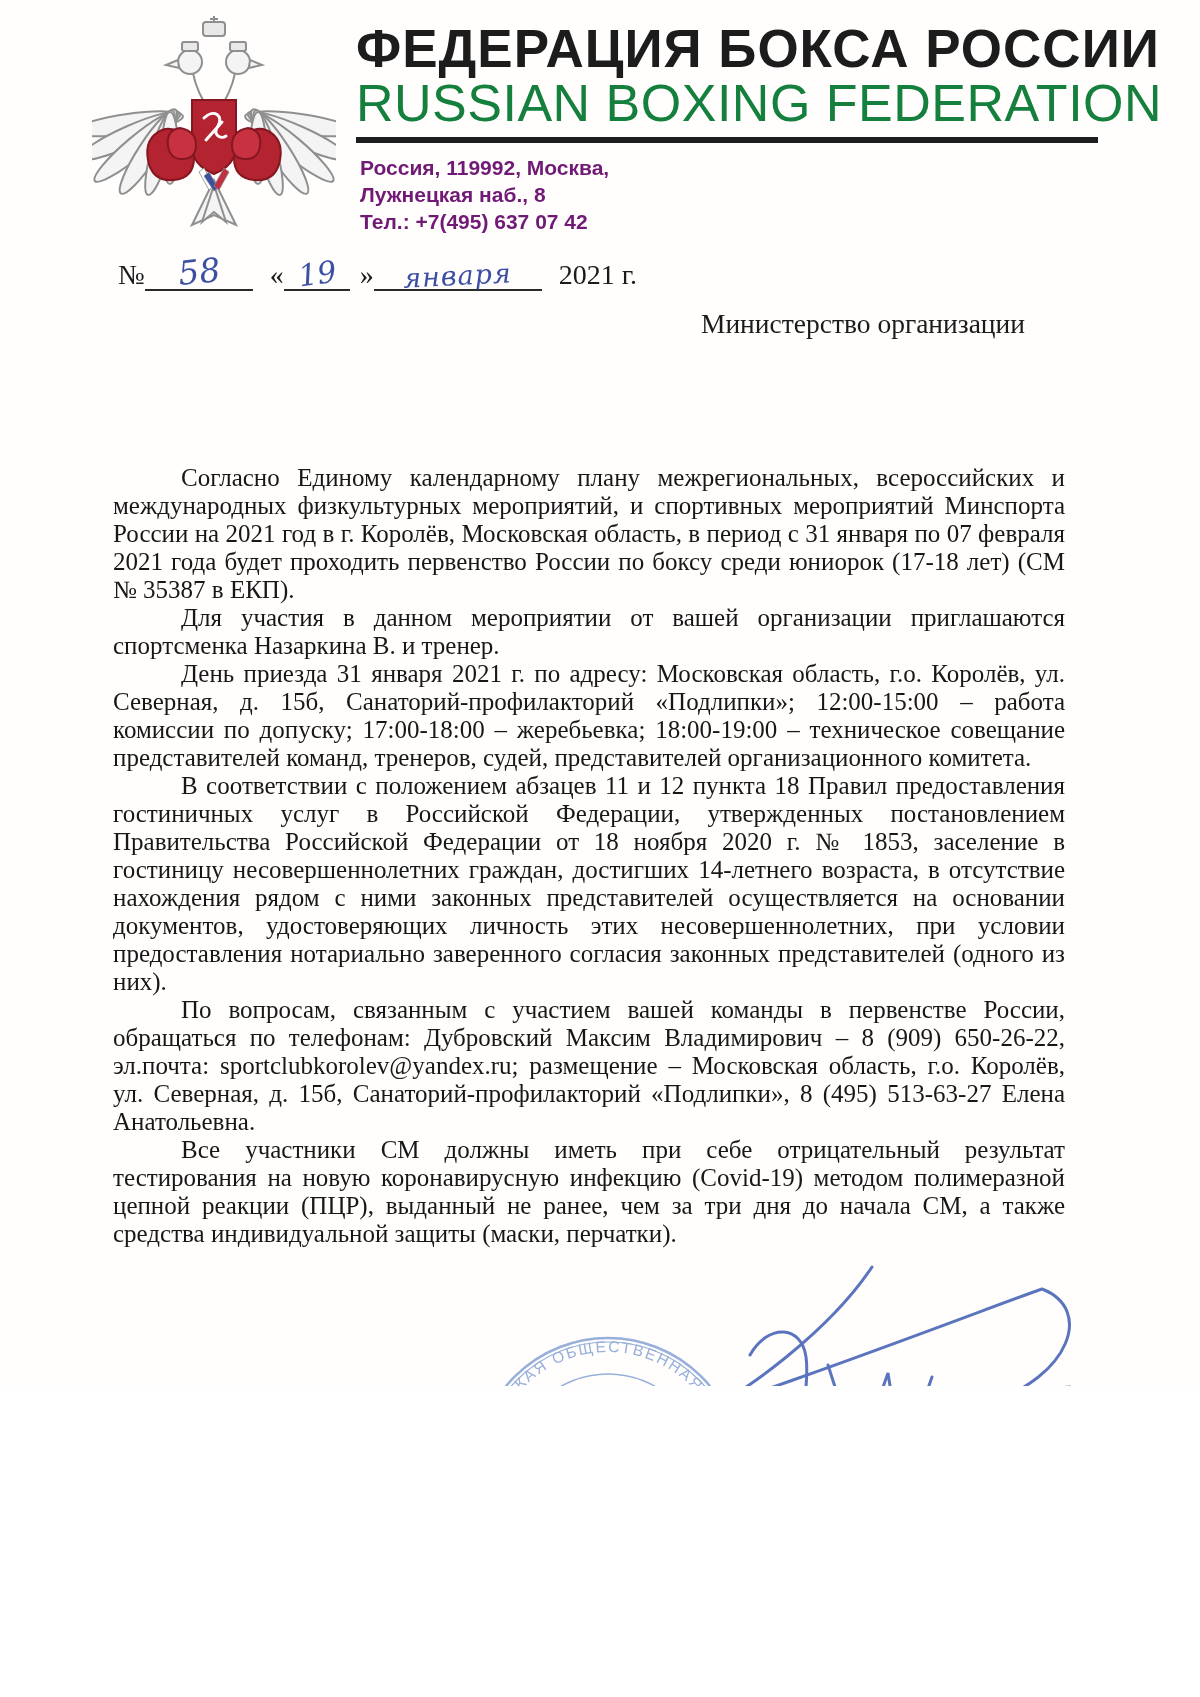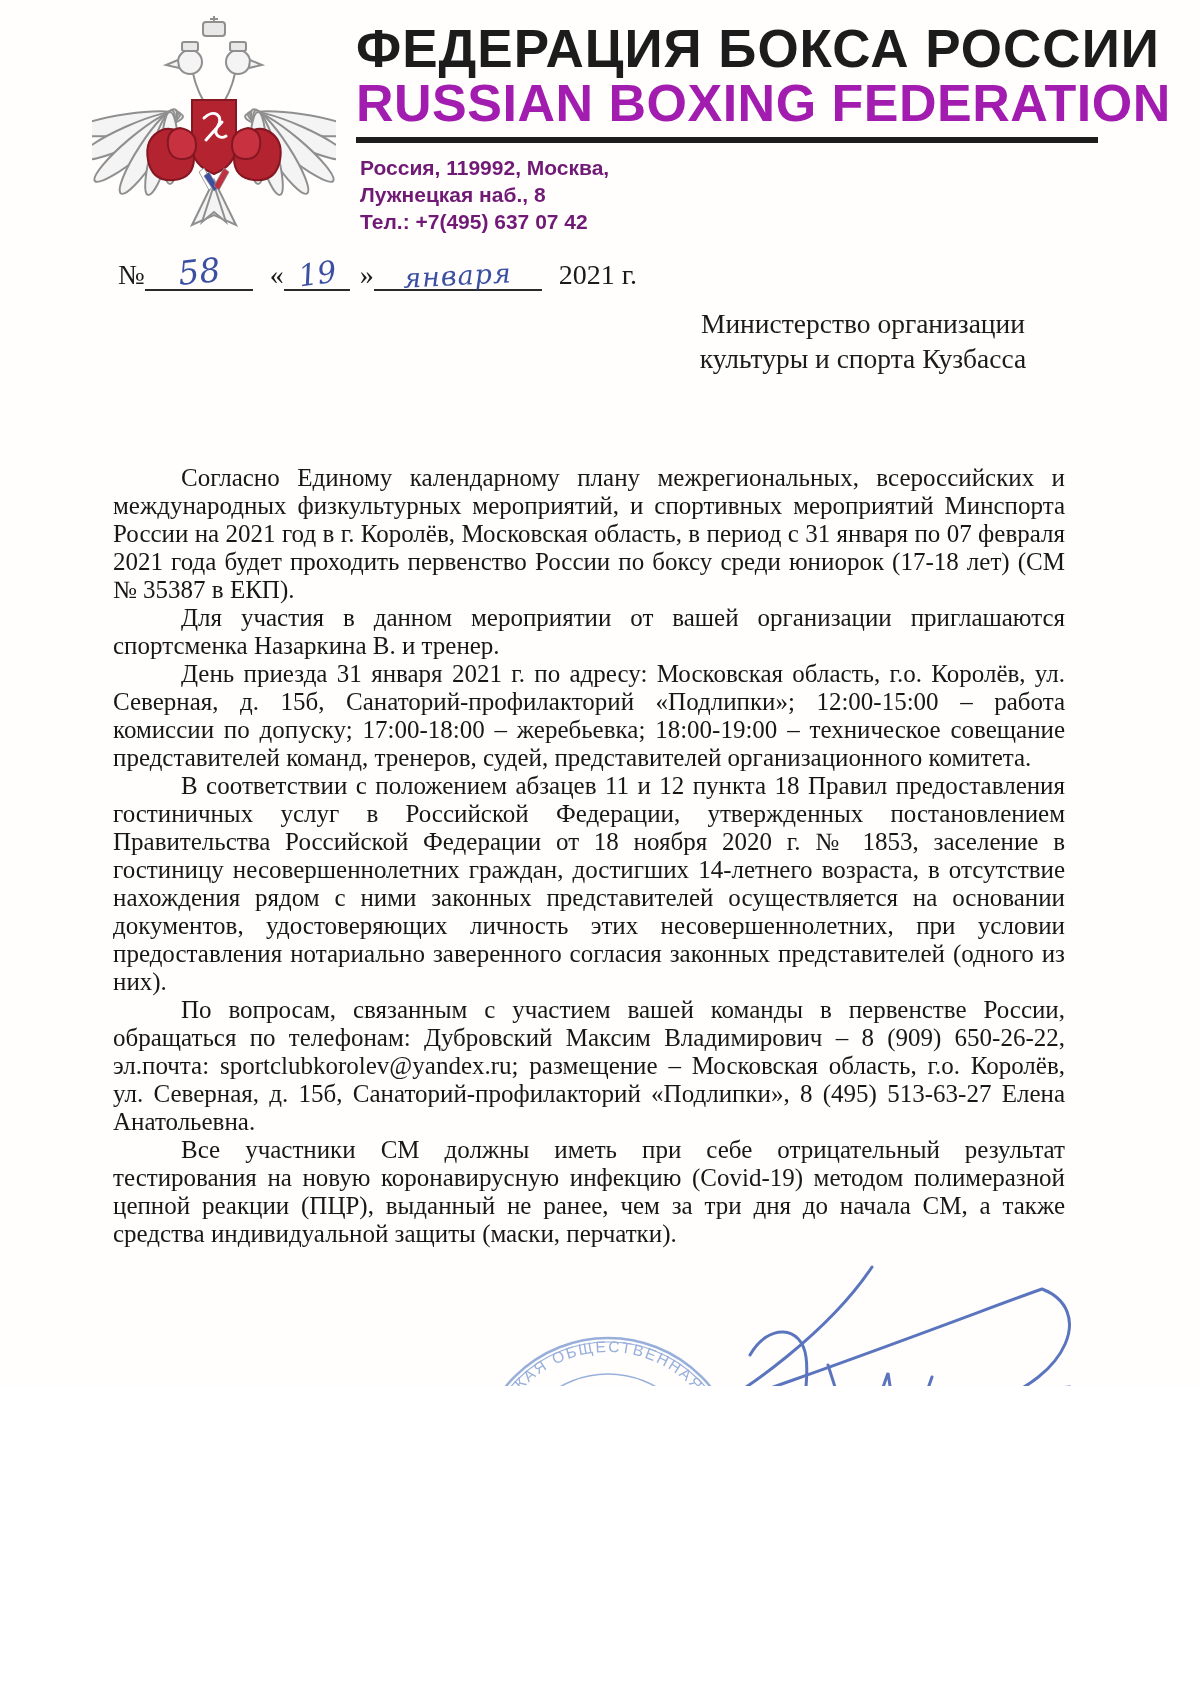--- a/index.html
+++ b/index.html
@@ -3,21 +3,21 @@
 <meta charset="utf-8">
 <style>
   html,body{margin:0;padding:0;}
   body{width:1200px;height:1697px;background:#ffffff;font-family:"Liberation Serif",serif;color:#1b1b1b;}
   .page{position:relative;width:1200px;height:1386px;background:#fffefd;overflow:hidden;}
 
   
   .logo{position:absolute;left:92px;top:10px;width:244px;height:225px;}
   .masthead{position:absolute;left:356px;top:22px;width:748px;}
   .title-ru{font-family:"Liberation Sans",sans-serif;font-weight:bold;font-size:53px;line-height:1.02;letter-spacing:1px;color:#1c1c1c;white-space:nowrap;}
-  .title-en{font-family:"Liberation Sans",sans-serif;font-weight:bold;font-size:52px;line-height:1.04;letter-spacing:0.5px;color:#a21caf;white-space:nowrap;text-align:right;}
+  .title-en{font-family:"Liberation Sans",sans-serif;font-weight:normal;font-size:52px;line-height:1.04;letter-spacing:0.5px;color:#15803d;white-space:nowrap;text-align:right;}
   .head-rule{height:6px;background:#1d1d1d;margin-top:7px;width:742px;}
   .addresses{position:relative;margin-top:11px;height:86px;font-family:"Liberation Sans",sans-serif;font-weight:bold;font-size:21px;line-height:27px;color:#701a75;}
   .addr-ru{position:absolute;left:4px;top:0;}
   .addr-en{position:absolute;left:426px;top:0;}
   .addresses div span{display:block;}
 
   
   .ref-line{position:absolute;left:118px;top:250px;font-size:28px;color:#1b1b1b;white-space:nowrap;}
   .blank{display:inline-block;border-bottom:2px solid #2a2a2a;text-align:center;vertical-align:bottom;position:relative;}
   .blank-num{width:108px;}
@@ -131,21 +131,20 @@
   </div>
 
   <div class="ref-line">
     <span>№</span><span class="blank blank-num"><span class="hand hand-num">58</span></span><span class="ref-gap"></span>
     <span>«</span><span class="blank blank-day"><span class="hand hand-day">19</span></span><span class="ref-gap"></span><span>»</span><span class="blank blank-month"><span class="hand hand-month">января</span></span><span class="ref-gap"></span>
     <span>2021 г.</span>
   </div>
 
   <div class="recipient">
     <div>Министерство организации</div>
-    <div>культуры и спорта Кузбасса</div>
   </div>
 
   <div class="body-text">
     <p>Согласно Единому календарному плану межрегиональных, всероссийских и международных физкультурных мероприятий, и спортивных мероприятий Минспорта России на 2021 год в г. Королёв, Московская область, в период с 31 января по 07 февраля 2021 года будет проходить первенство России по боксу среди юниорок (17-18 лет) (СМ № 35387 в ЕКП).</p>
     <p>Для участия в данном мероприятии от вашей организации приглашаются спортсменка Назаркина В. и тренер.</p>
     <p>День приезда 31 января 2021 г. по адресу: Московская область, г.о. Королёв, ул. Северная, д. 15б, Санаторий-профилакторий «Подлипки»; 12:00-15:00 – работа комиссии по допуску; 17:00-18:00 – жеребьевка; 18:00-19:00 – техническое совещание представителей команд, тренеров, судей, представителей организационного комитета.</p>
     <p>В соответствии с положением абзацев 11 и 12 пункта 18 Правил предоставления гостиничных услуг в Российской Федерации, утвержденных постановлением Правительства Российской Федерации от 18 ноября 2020 г. № 1853, заселение в гостиницу несовершеннолетних граждан, достигших 14-летнего возраста, в отсутствие нахождения рядом с ними законных представителей осуществляется на основании документов, удостоверяющих личность этих несовершеннолетних, при условии предоставления нотариально заверенного согласия законных представителей (одного из них).</p>
     <p>По вопросам, связанным с участием вашей команды в первенстве России, обращаться по телефонам: Дубровский Максим Владимирович – 8 (909) 650-26-22, эл.почта: sportclubkorolev@yandex.ru; размещение – Московская область, г.о. Королёв, ул. Северная, д. 15б, Санаторий-профилакторий «Подлипки»,  8 (495) 513-63-27  Елена Анатольевна.</p>
     <p>Все участники СМ должны иметь при себе отрицательный результат тестирования на новую коронавирусную инфекцию (Covid-19) методом полимеразной цепной реакции (ПЦР), выданный не ранее, чем за три дня до начала СМ, а также средства индивидуальной защиты (маски, перчатки).</p>
   </div>

